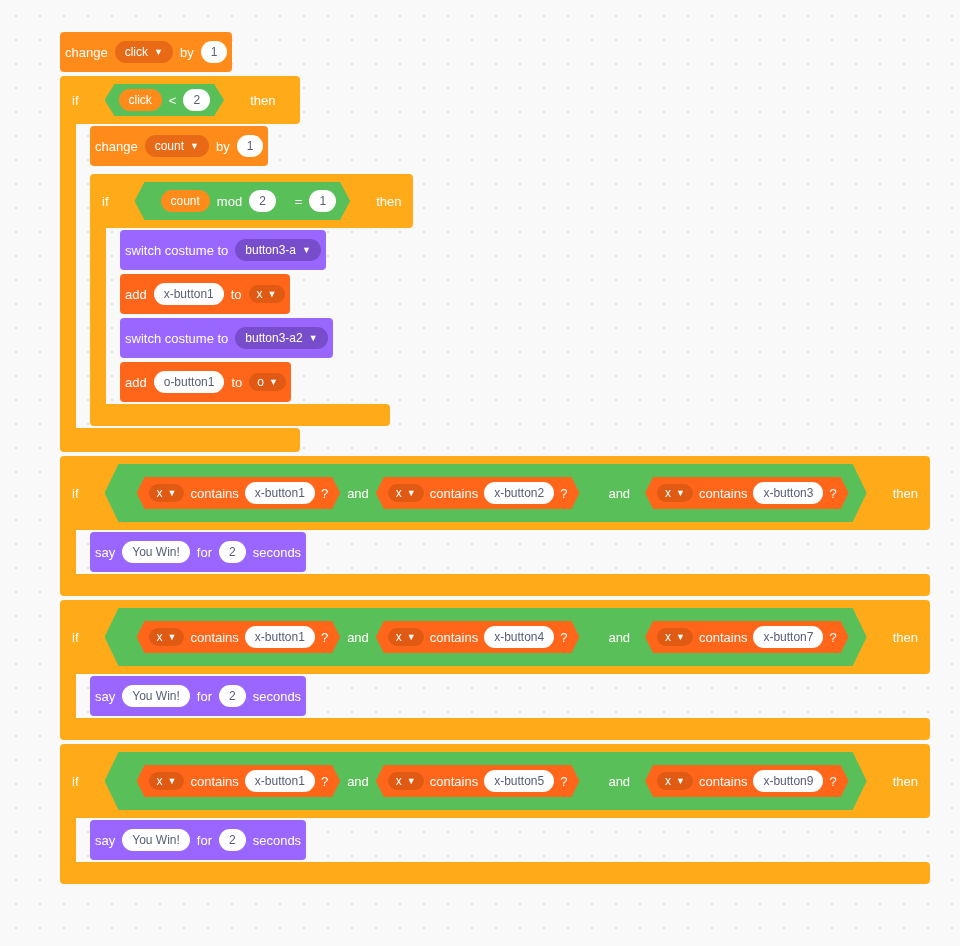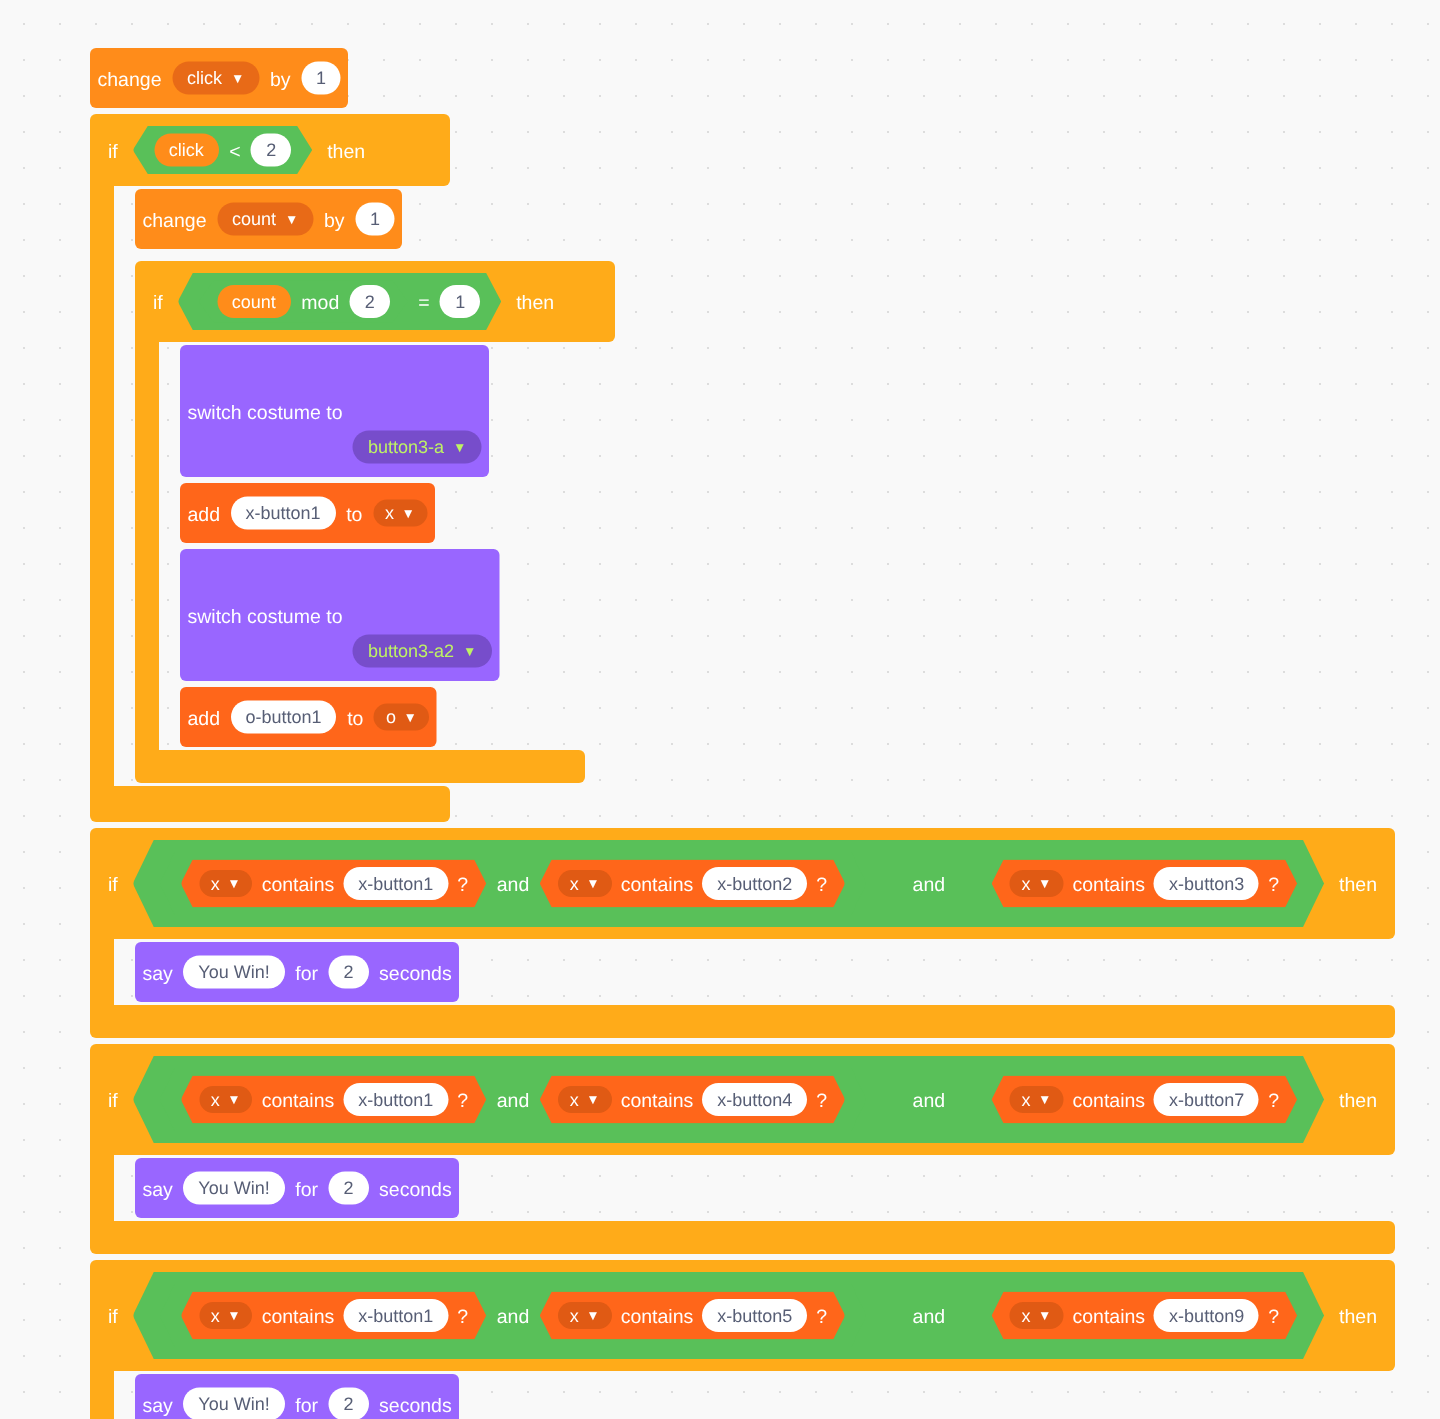--- a/index.html
+++ b/index.html
@@ -54,42 +54,42 @@
     border-radius: 16px;
     padding: 4px 10px;
     display: inline-flex;
     align-items: center;
     gap: 4px;
     font-size: 12px;
   }
   .pill.white { background: #fff; color: #575e75; min-width: 22px; justify-content: center; }
   .pill.dark-orange { background: #e86a17; color:#fff; }
   .pill.var-orange { background: #ff8c1a; color:#fff; border-radius:14px; }
-  .pill.dark-purple { background: #774dcb; color:#bef264;margin-top:48px; }
+  .pill.dark-purple { background: #774dcb; color:#ffffff; }
 
   .hex {
     background: #59c059;
     display:inline-flex; align-items:center; gap:7px;
     padding: 5px 14px;
     border-radius: 4px;
     clip-path: polygon(10px 0%, calc(100% - 10px) 0%, 100% 50%, calc(100% - 10px) 100%, 10px 100%, 0% 50%);
   }
   .hex.big {
     padding: 8px 18px;
     clip-path: polygon(14px 0%, calc(100% - 14px) 0%, 100% 50%, calc(100% - 14px) 100%, 14px 100%, 0% 50%);
   }
 
   .tri { font-size:9px; margin-left:2px; }
 
   
   .cblock { display:flex; flex-direction:column; align-items:flex-start; }
   .crow {
     background: #ffab19;
     padding: 8px 12px;
-    display:inline-flex; align-items:center; gap:10px;
+    display:inline-flex; align-items:center; gap:26px;
     border-radius: 4px 4px 4px 0;
     position:relative;
   }
   .cbody {
     border-left: 16px solid #ffab19;
     padding: 2px 0 2px 14px;
     display:flex; flex-direction:column; align-items:flex-start; gap:4px;
   }
   .cend {
     background:#ffab19; height:22px; border-radius:0 4px 4px 4px;

